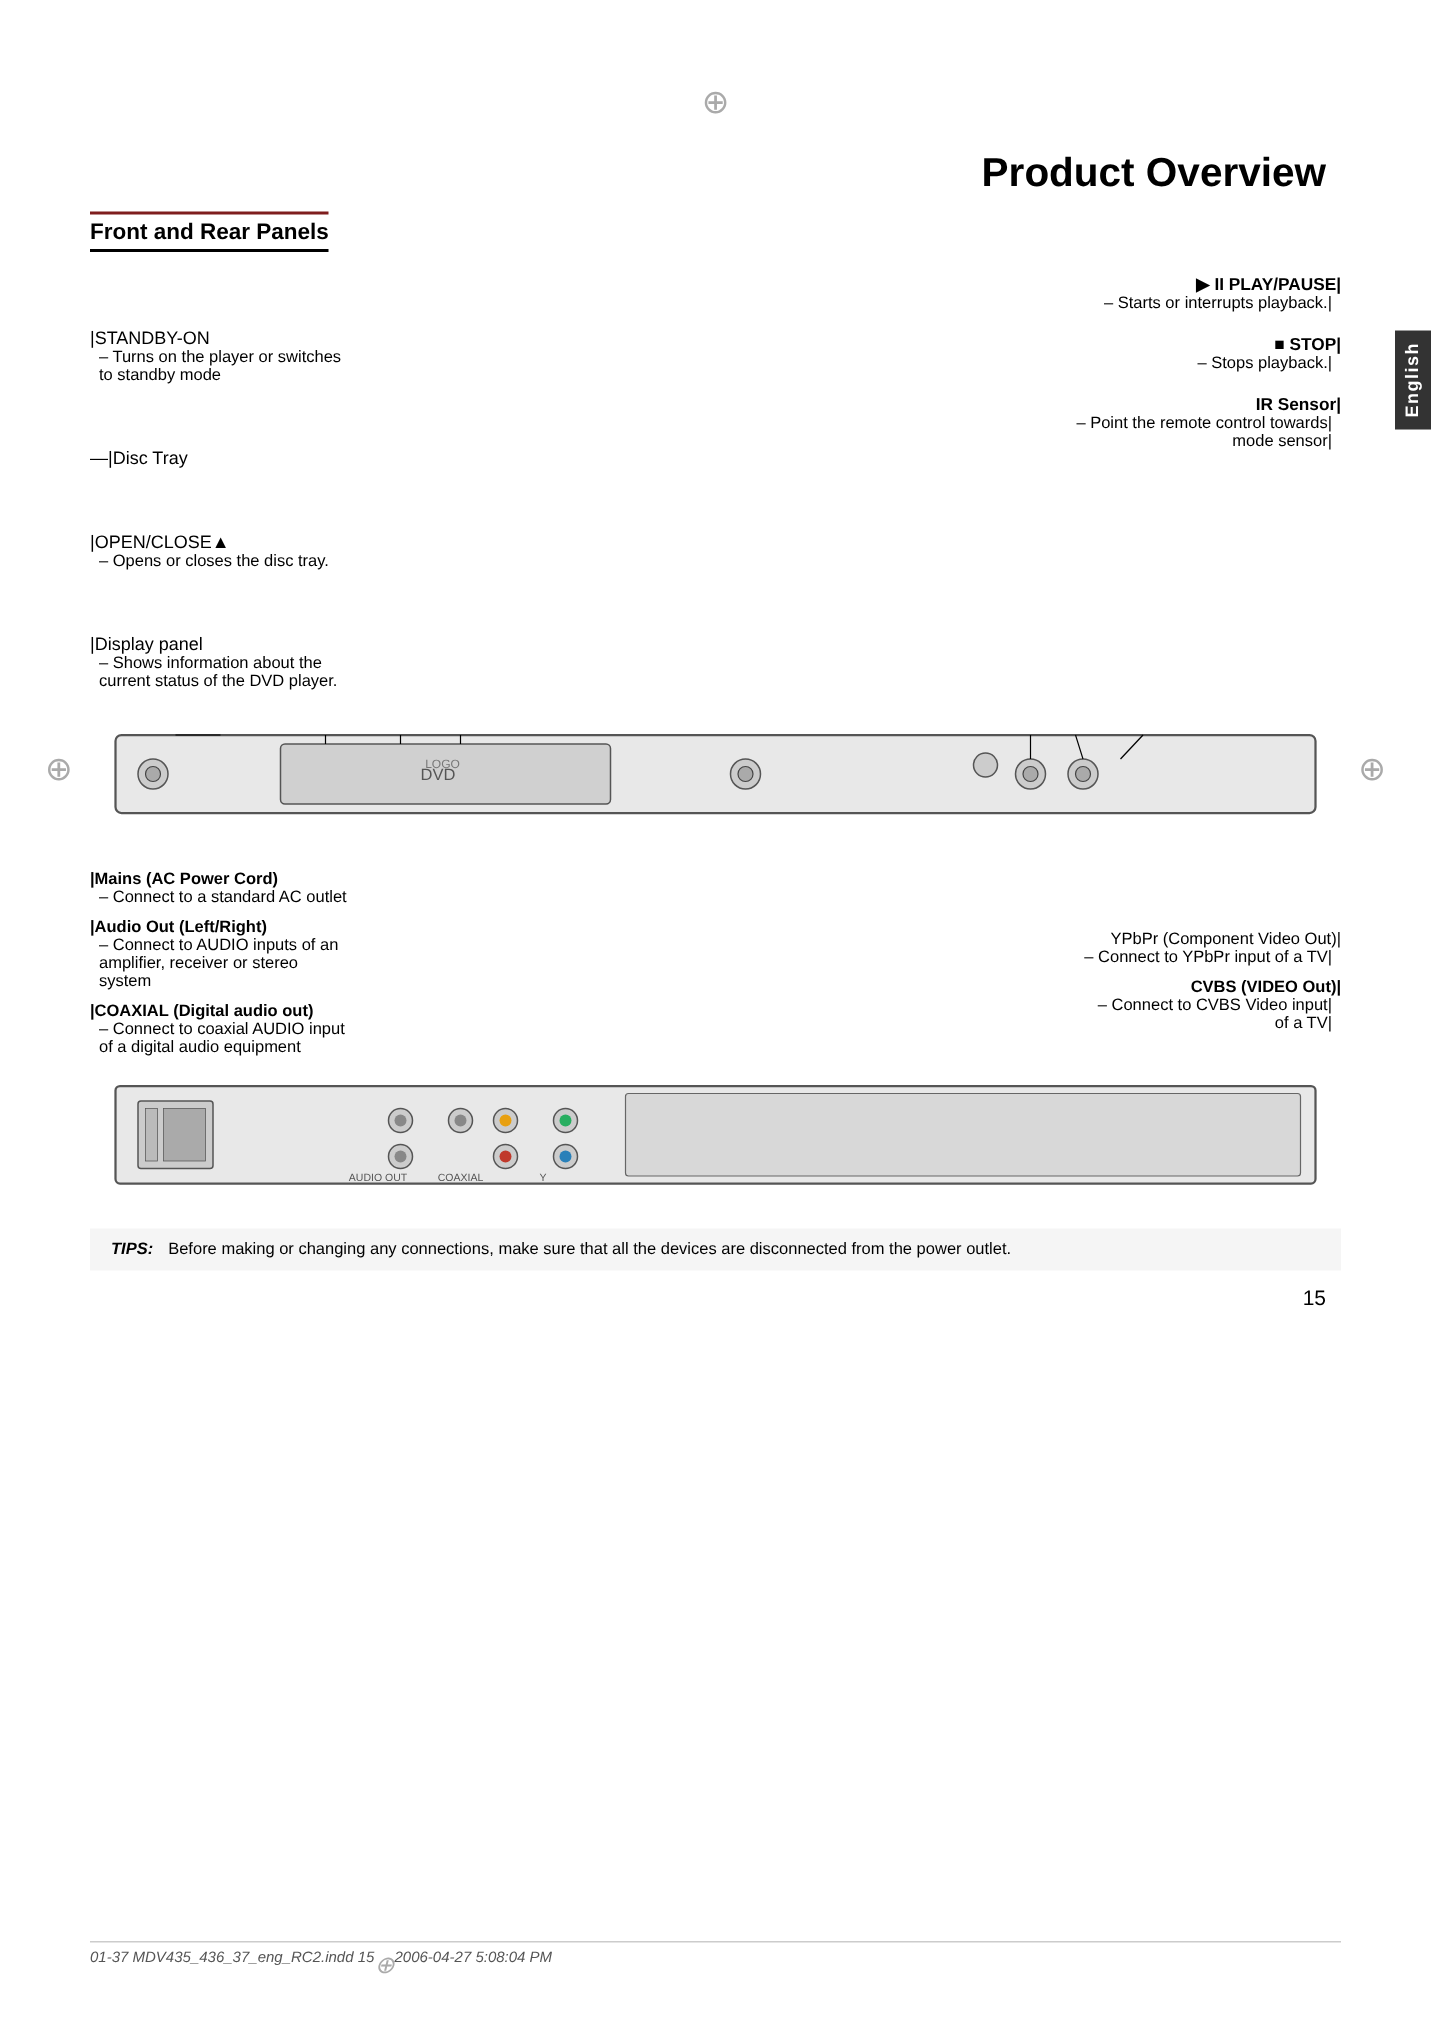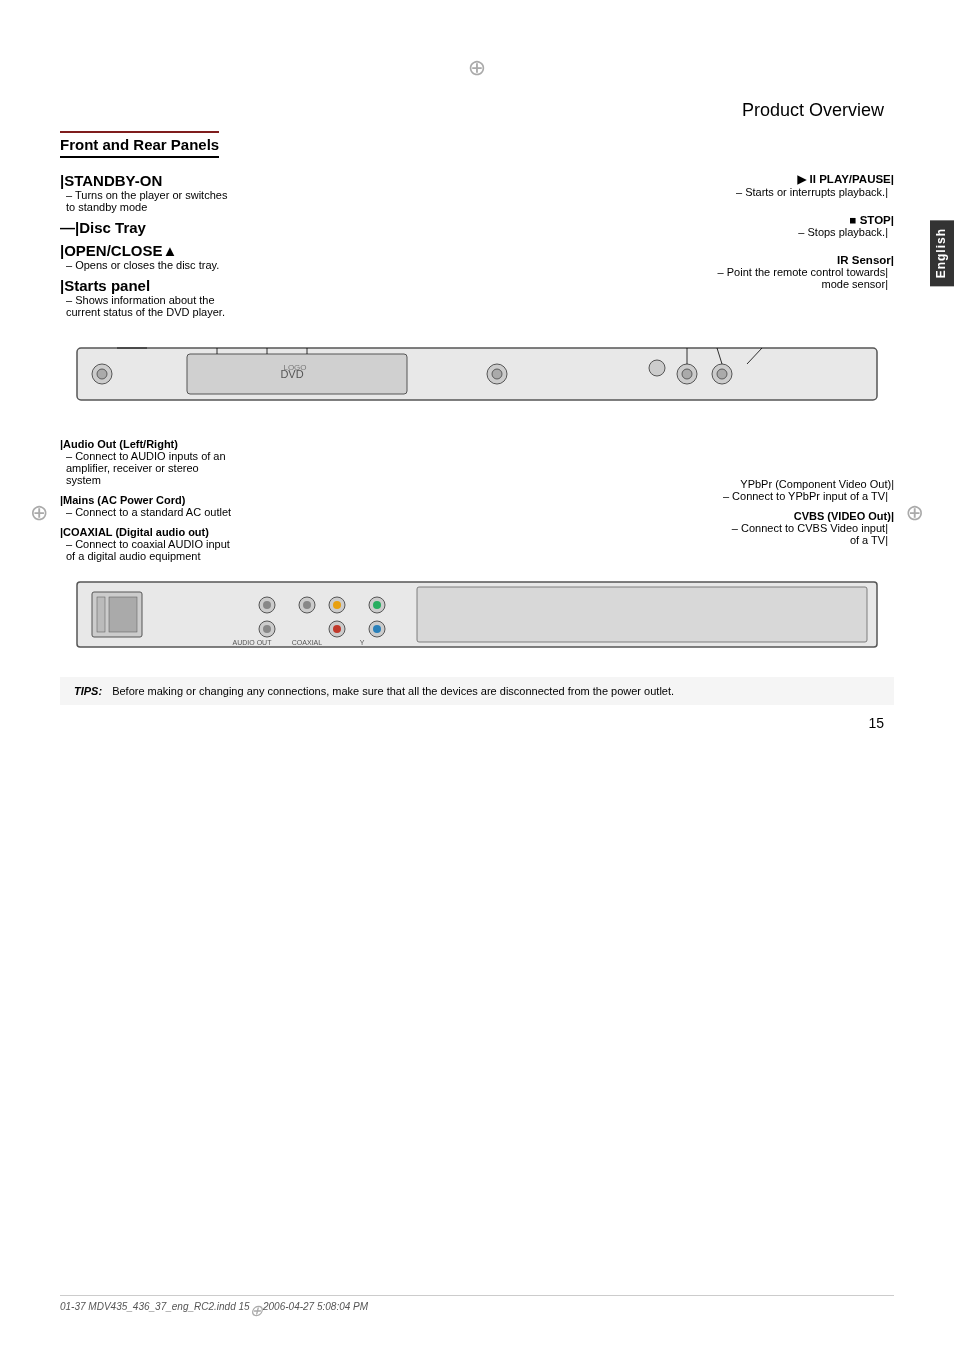--- a/index.html
+++ b/index.html
@@ -39,22 +39,22 @@
       position: absolute;
       top: 500px;
       right: 30px;
       font-size: 22px;
       color: #aaa;
     }
 
     
     .page-title {
       text-align: right;
-      font-size: 18px;
-      font-weight: normal;
+      font-size: 27px;
+      font-weight: bold;
       margin-top: 80px;
       margin-bottom: 10px;
       padding-right: 10px;
     }
 
     
     .english-tab {
       position: absolute;
       right: 0;
       top: 220px;
@@ -132,22 +132,23 @@
     }
 
     .ann-right {
       display: flex;
       flex-direction: column;
       gap: 16px;
       text-align: right;
     }
 
     .ann-item-left .title {
-      font-weight: bold;
-      font-size: 15px;
+      font-weight: normal;
+      font-size: 12px;
+      margin-top: 36px;
     }
     .ann-item-left .dash-line {
       font-size: 11px;
       padding-left: 6px;
     }
 
     .ann-item-right .title {
       font-weight: bold;
       font-size: 11.5px;
     }
@@ -213,21 +214,21 @@
         <div class="dash-line">to standby mode</div>
       </div>
       <div class="ann-item-left">
         <div class="title">—|Disc Tray</div>
       </div>
       <div class="ann-item-left">
         <div class="title">|OPEN/CLOSE▲</div>
         <div class="dash-line">– Opens or closes the disc tray.</div>
       </div>
       <div class="ann-item-left">
-        <div class="title">|Starts panel</div>
+        <div class="title">|Display panel</div>
         <div class="dash-line">– Shows information about the</div>
         <div class="dash-line">current status of the DVD player.</div>
       </div>
     </div>
 
     <div class="ann-right">
       <div class="ann-item-right">
         <div class="title">▶ II PLAY/PAUSE|</div>
         <div class="dash-line">– Starts or interrupts playback.|</div>
       </div>
@@ -283,30 +284,30 @@
     </svg>
   </div>
 
   
   <div class="rear-section">
 
     <div class="rear-annotations">
 
       <div style="display:flex; flex-direction:column; gap:8px; font-size:11px;">
         <div>
+          <div style="font-weight:bold;">|Mains (AC Power Cord)</div>
+          <div style="padding-left:6px;">– Connect to a standard AC outlet</div>
+        </div>
+        <div>
           <div style="font-weight:bold;">|Audio Out (Left/Right)</div>
           <div style="padding-left:6px;">– Connect to AUDIO inputs of an</div>
           <div style="padding-left:6px;">amplifier, receiver or stereo</div>
           <div style="padding-left:6px;">system</div>
         </div>
         <div>
-          <div style="font-weight:bold;">|Mains (AC Power Cord)</div>
-          <div style="padding-left:6px;">– Connect to a standard AC outlet</div>
-        </div>
-        <div>
           <div style="font-weight:bold;">|COAXIAL (Digital audio out)</div>
           <div style="padding-left:6px;">– Connect to coaxial AUDIO input</div>
           <div style="padding-left:6px;">of a digital audio equipment</div>
         </div>
       </div>
 
       <div style="display:flex; flex-direction:column; gap:8px; font-size:11px; text-align:right;">
         <div style="margin-top:40px;">
           <div style="font-weight:normal;">YPbPr (Component Video Out)|</div>
           <div style="padding-right:6px;">– Connect to YPbPr input of a TV|</div>

